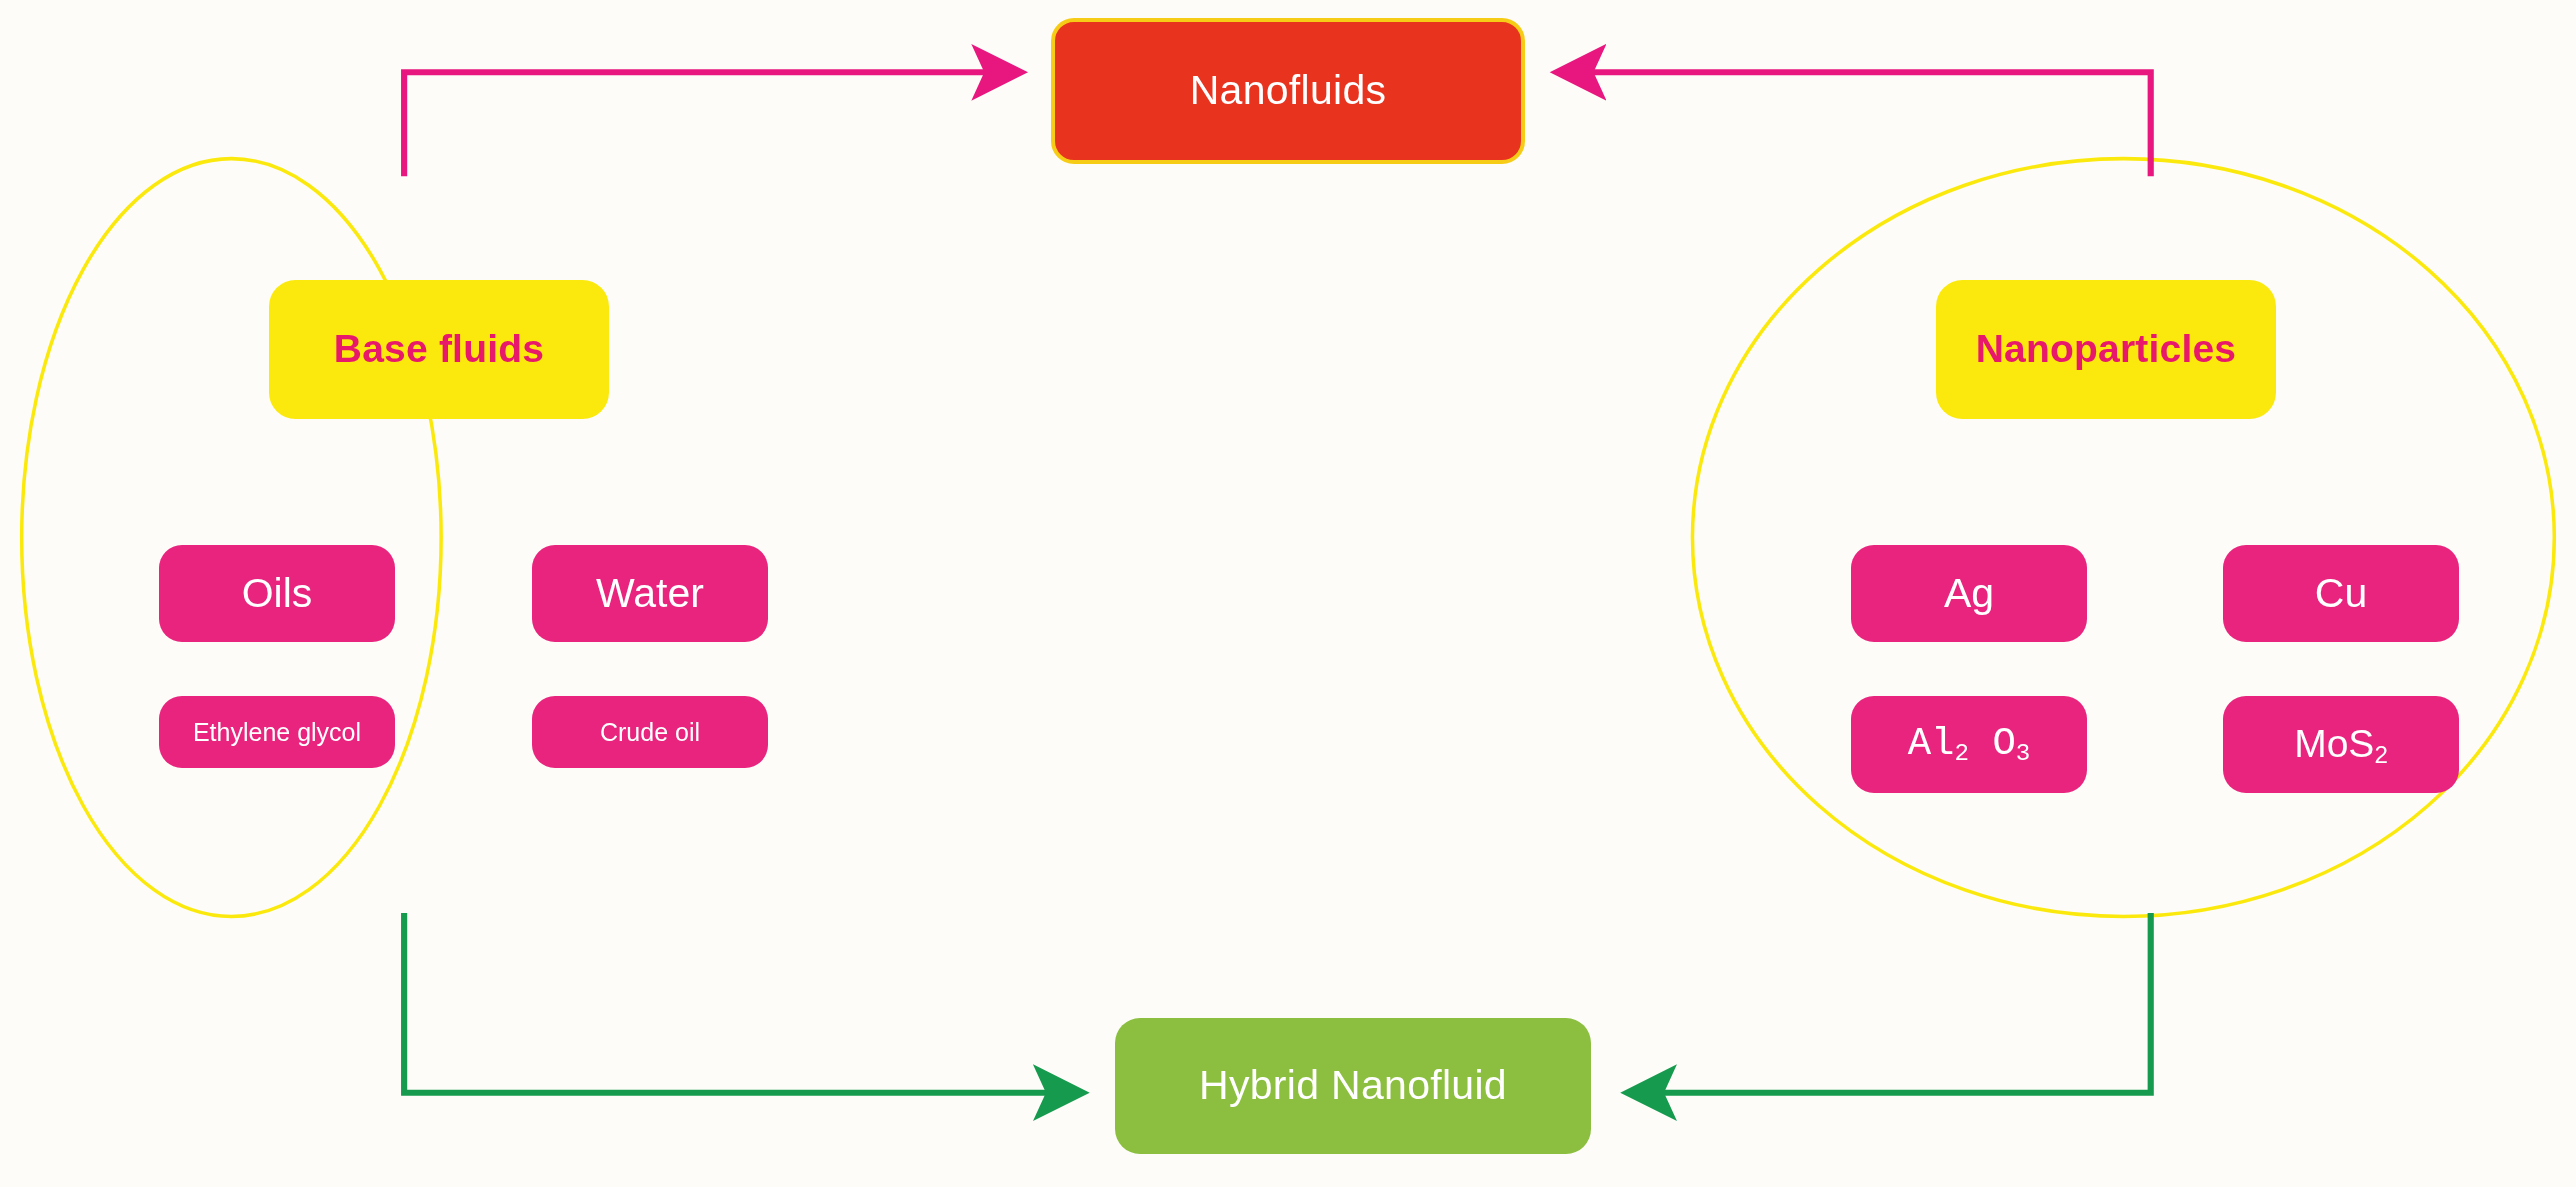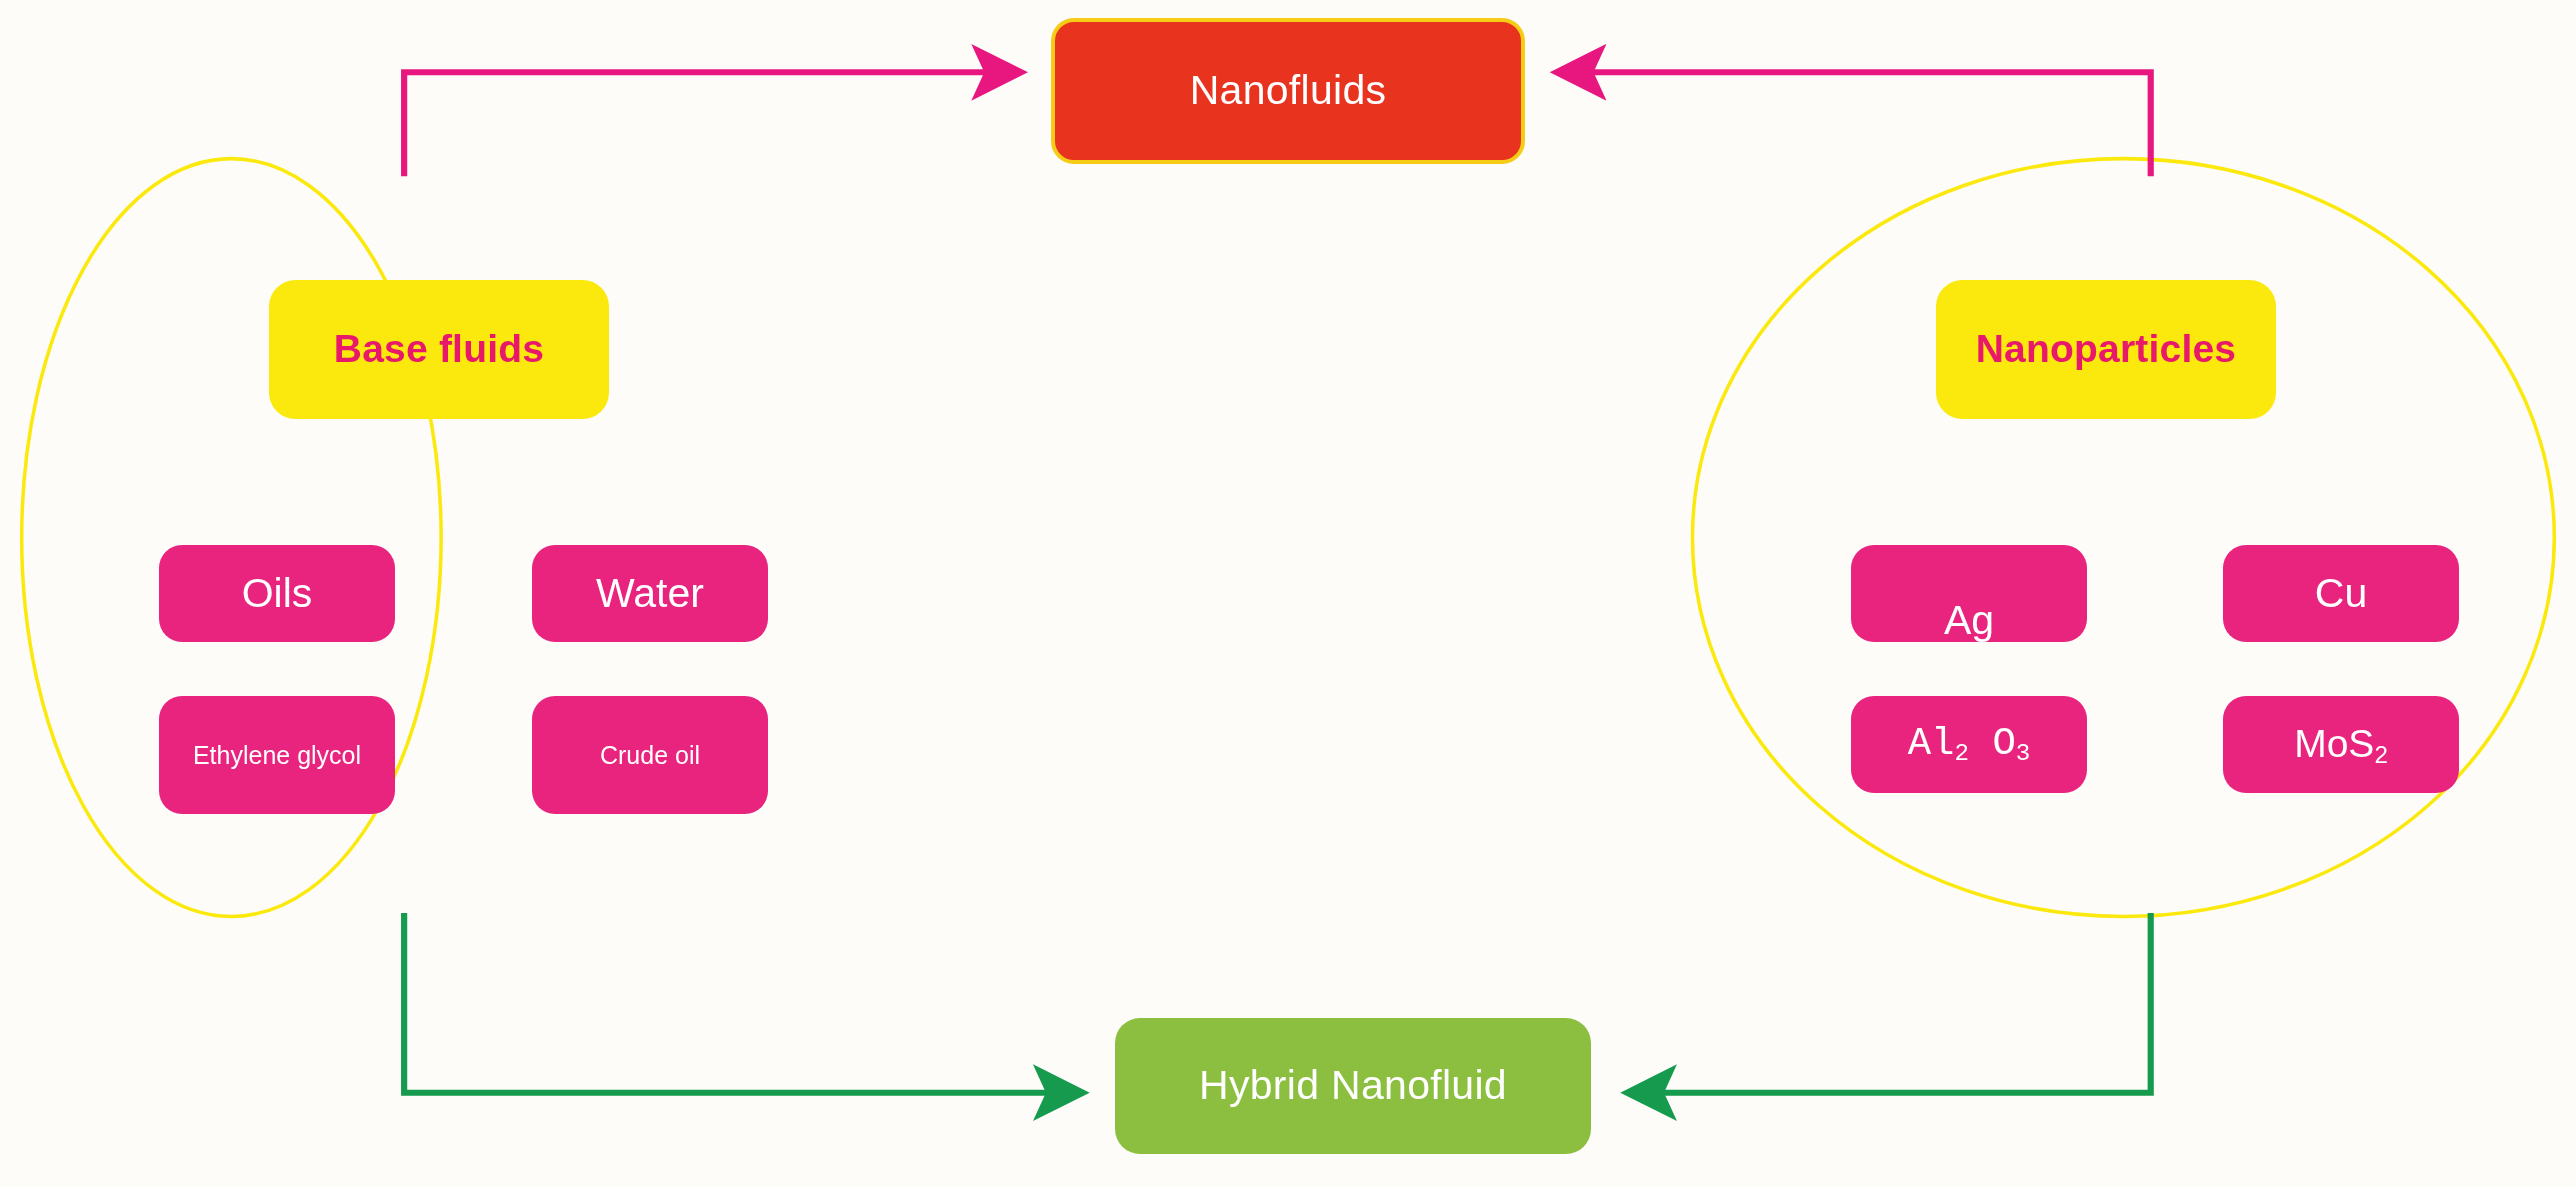--- a/index.html
+++ b/index.html
@@ -76,29 +76,29 @@
   .node--header-right { left: 1936px; top: 280px; }
 
   
   .node--chip {
     background: #e8247e;
     border-radius: 23px;
     color: #ffffff;
     font-weight: 400;
   }
   .chip--big   { width: 236px; height: 97px; font-size: 41px; }
-  .chip--small { width: 236px; height: 118px; font-size: 25px; }
+  .chip--small { width: 236px; height: 72px; font-size: 25px; }
 
   
   .chip-oils     { left: 159px; top: 545px;  }
   .chip-water    { left: 532px; top: 545px;  }
   .chip-eg       { left: 159px; top: 696px;  }
   .chip-crude    { left: 532px; top: 696px;  }
   
-  .chip-ag       { left: 1851px; top: 545px; align-items: flex-end; }
+  .chip-ag       { left: 1851px; top: 545px; }
   .chip-cu       { left: 2223px; top: 545px; }
   .chip-al2o3    { left: 1851px; top: 696px; font-family: Liberation Mono, monospace; }
   .chip-mos2     { left: 2223px; top: 696px; }
 
   .chip--big.chip-al2o3,
   .chip--big.chip-mos2 { font-size: 39px; }
 
   sub {
     font-size: 0.62em;
     vertical-align: baseline;

